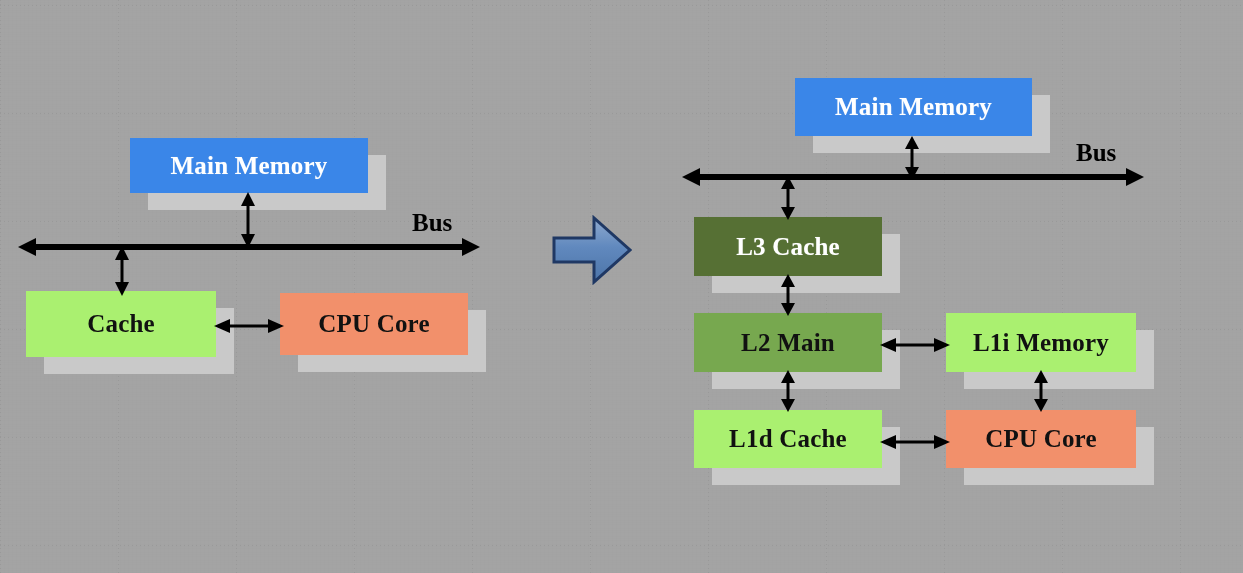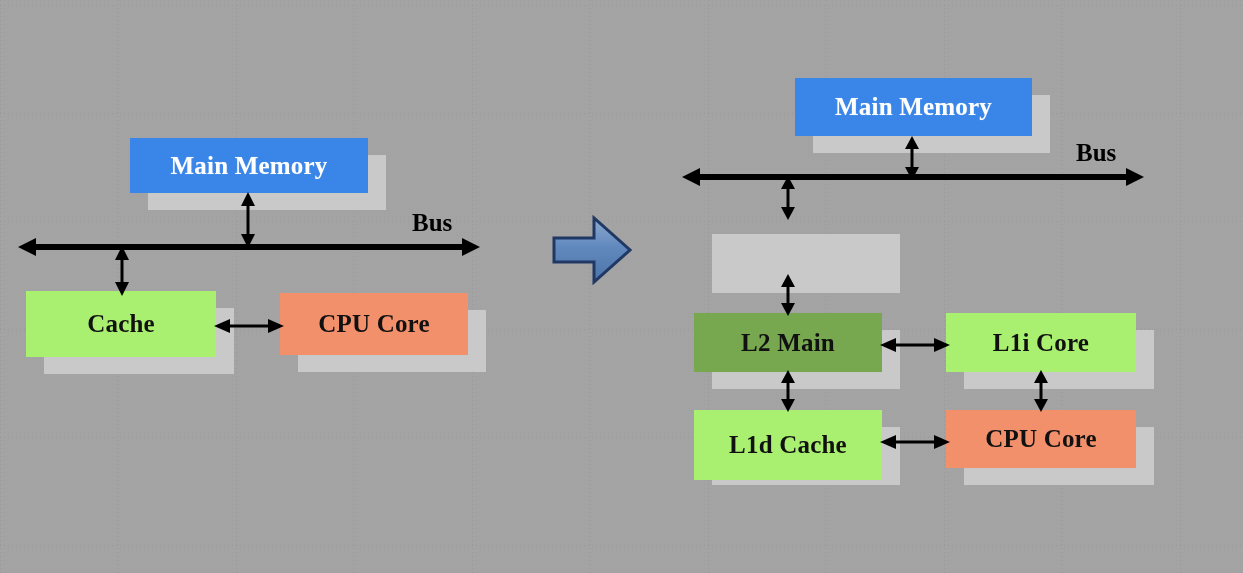--- a/index.html
+++ b/index.html
@@ -176,20 +176,23 @@
   </svg>
   <div class="bus-label" style="left:1076px; top:139px; font-size:25px;">Bus</div>
 
   <svg class="conn" style="left:768px; top:176px; width:40px; height:44px;" viewBox="0 0 40 44">
     <line x1="20" y1="5" x2="20" y2="39" stroke="#000" stroke-width="3"></line>
     <polygon points="20,0 13,13 27,13" fill="#000"></polygon>
     <polygon points="20,44 13,31 27,31" fill="#000"></polygon>
   </svg>
 
   <div class="shadow" style="left:712px; top:234px; width:188px; height:59px;"></div>
+  <div class="box dark" id="l3" style="left: 694px; top: 217px; width: 188px; height: 59px; font-size: 25px; background-color: rgb(86, 112, 52); color: rgb(255, 255, 255);">
+    <span>L3 Cache</span>
+  </div>
 
   <svg class="conn" style="left:768px; top:274px; width:40px; height:42px;" viewBox="0 0 40 42">
     <line x1="20" y1="5" x2="20" y2="37" stroke="#000" stroke-width="3"></line>
     <polygon points="20,0 13,13 27,13" fill="#000"></polygon>
     <polygon points="20,42 13,29 27,29" fill="#000"></polygon>
   </svg>
 
   <div class="shadow" style="left:712px; top:330px; width:188px; height:59px;"></div>
   <div class="box light" id="l2" style="left: 694px; top: 313px; width: 188px; height: 59px; font-size: 25px; background-color: rgb(119, 168, 79); color: rgb(17, 17, 17);">
     <span>L2 Main</span>
@@ -201,27 +204,27 @@
     <polygon points="70,20 54,13 54,27" fill="#000"></polygon>
   </svg>
 
   <svg class="conn" style="left:768px; top:370px; width:40px; height:42px;" viewBox="0 0 40 42">
     <line x1="20" y1="5" x2="20" y2="37" stroke="#000" stroke-width="3"></line>
     <polygon points="20,0 13,13 27,13" fill="#000"></polygon>
     <polygon points="20,42 13,29 27,29" fill="#000"></polygon>
   </svg>
 
   <div class="shadow" style="left:712px; top:427px; width:188px; height:58px;"></div>
-  <div class="box light" id="l1d" style="left: 694px; top: 410px; width: 188px; height: 70px; font-size: 25px; background-color: rgb(170, 240, 112); color: rgb(17, 17, 17);">
+  <div class="box light" id="l1d" style="left: 694px; top: 410px; width: 188px; height: 58px; font-size: 25px; background-color: rgb(170, 240, 112); color: rgb(17, 17, 17);">
     <span>L1d Cache</span>
   </div>
 
   <div class="shadow" style="left:964px; top:330px; width:190px; height:59px;"></div>
   <div class="box light" id="l1i" style="left: 946px; top: 313px; width: 190px; height: 59px; font-size: 25px; background-color: rgb(170, 240, 112); color: rgb(17, 17, 17);">
-    <span>L1i Core</span>
+    <span>L1i Memory</span>
   </div>
 
   <svg class="conn" style="left:1021px; top:370px; width:40px; height:42px;" viewBox="0 0 40 42">
     <line x1="20" y1="5" x2="20" y2="37" stroke="#000" stroke-width="3"></line>
     <polygon points="20,0 13,13 27,13" fill="#000"></polygon>
     <polygon points="20,42 13,29 27,29" fill="#000"></polygon>
   </svg>
 
   <svg class="conn" style="left:880px; top:422px; width:70px; height:40px;" viewBox="0 0 70 40">
     <line x1="6" y1="20" x2="64" y2="20" stroke="#000" stroke-width="3"></line>

